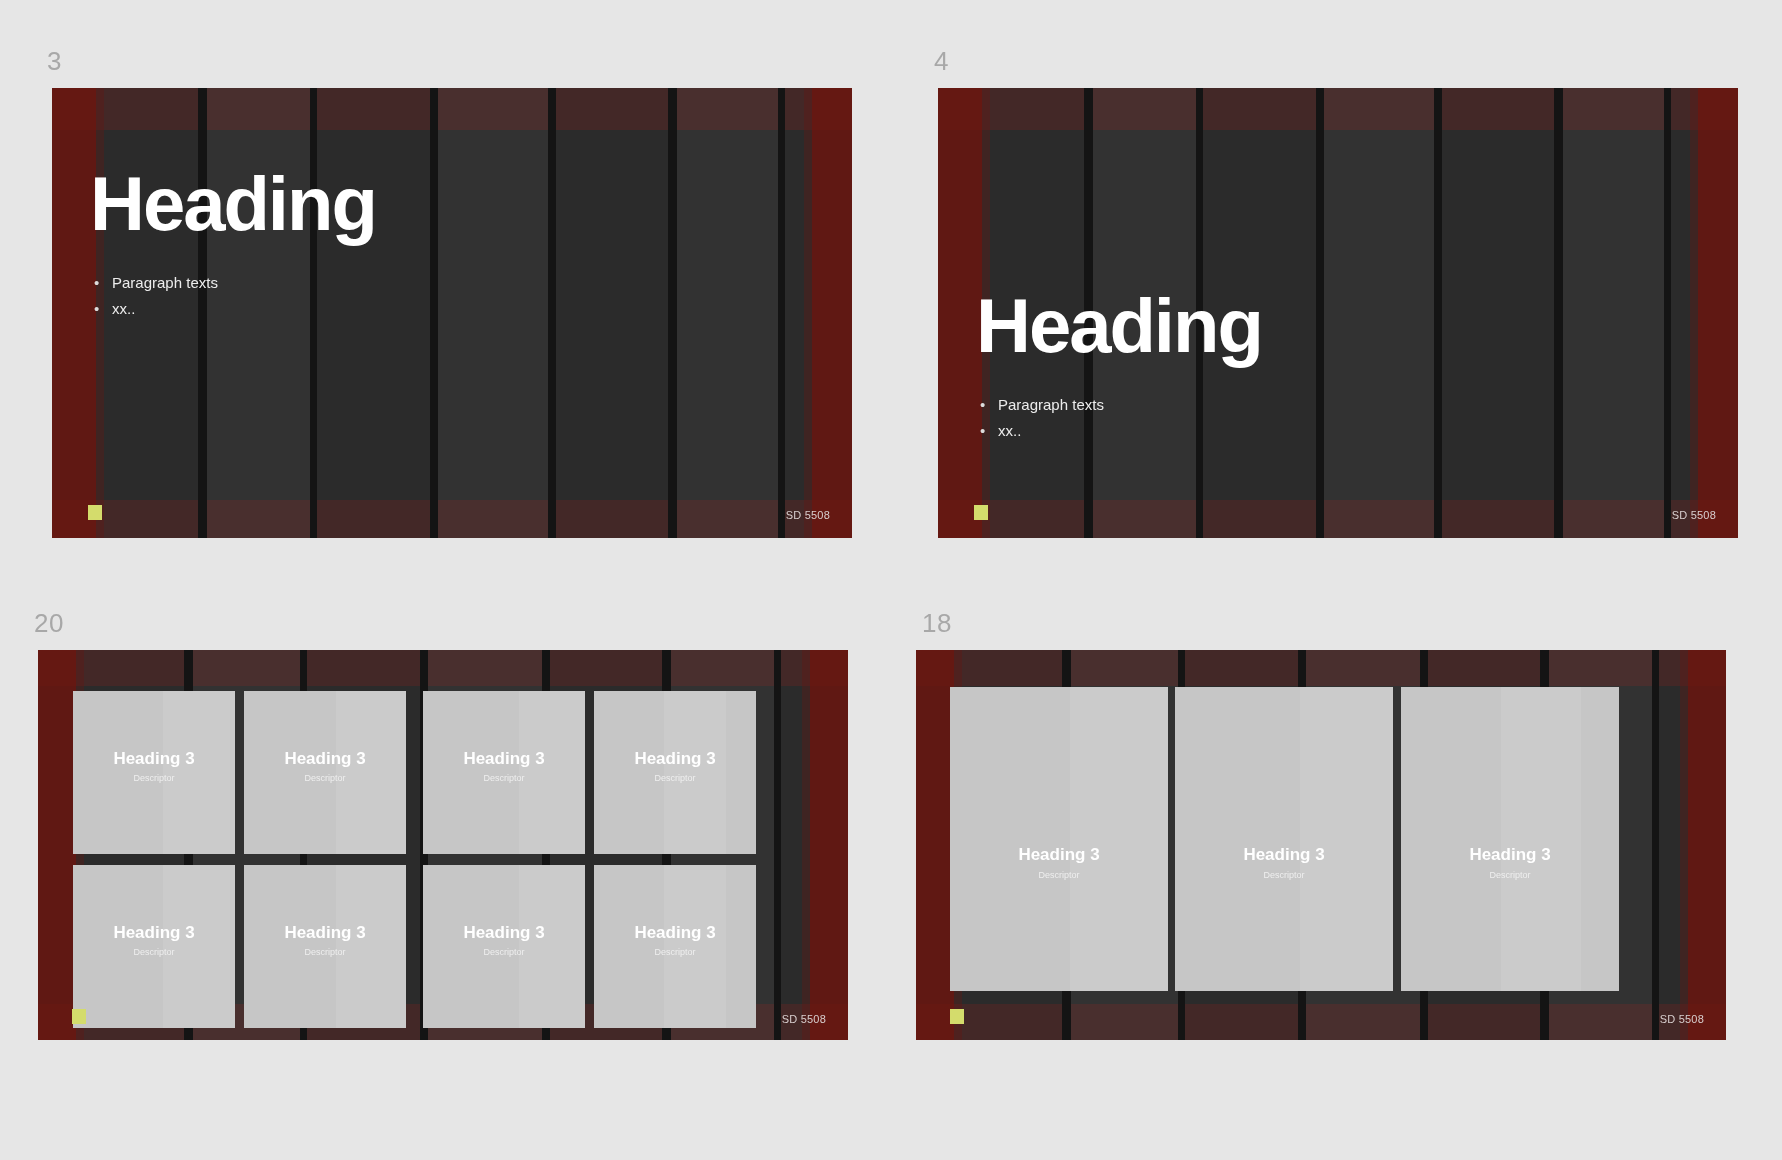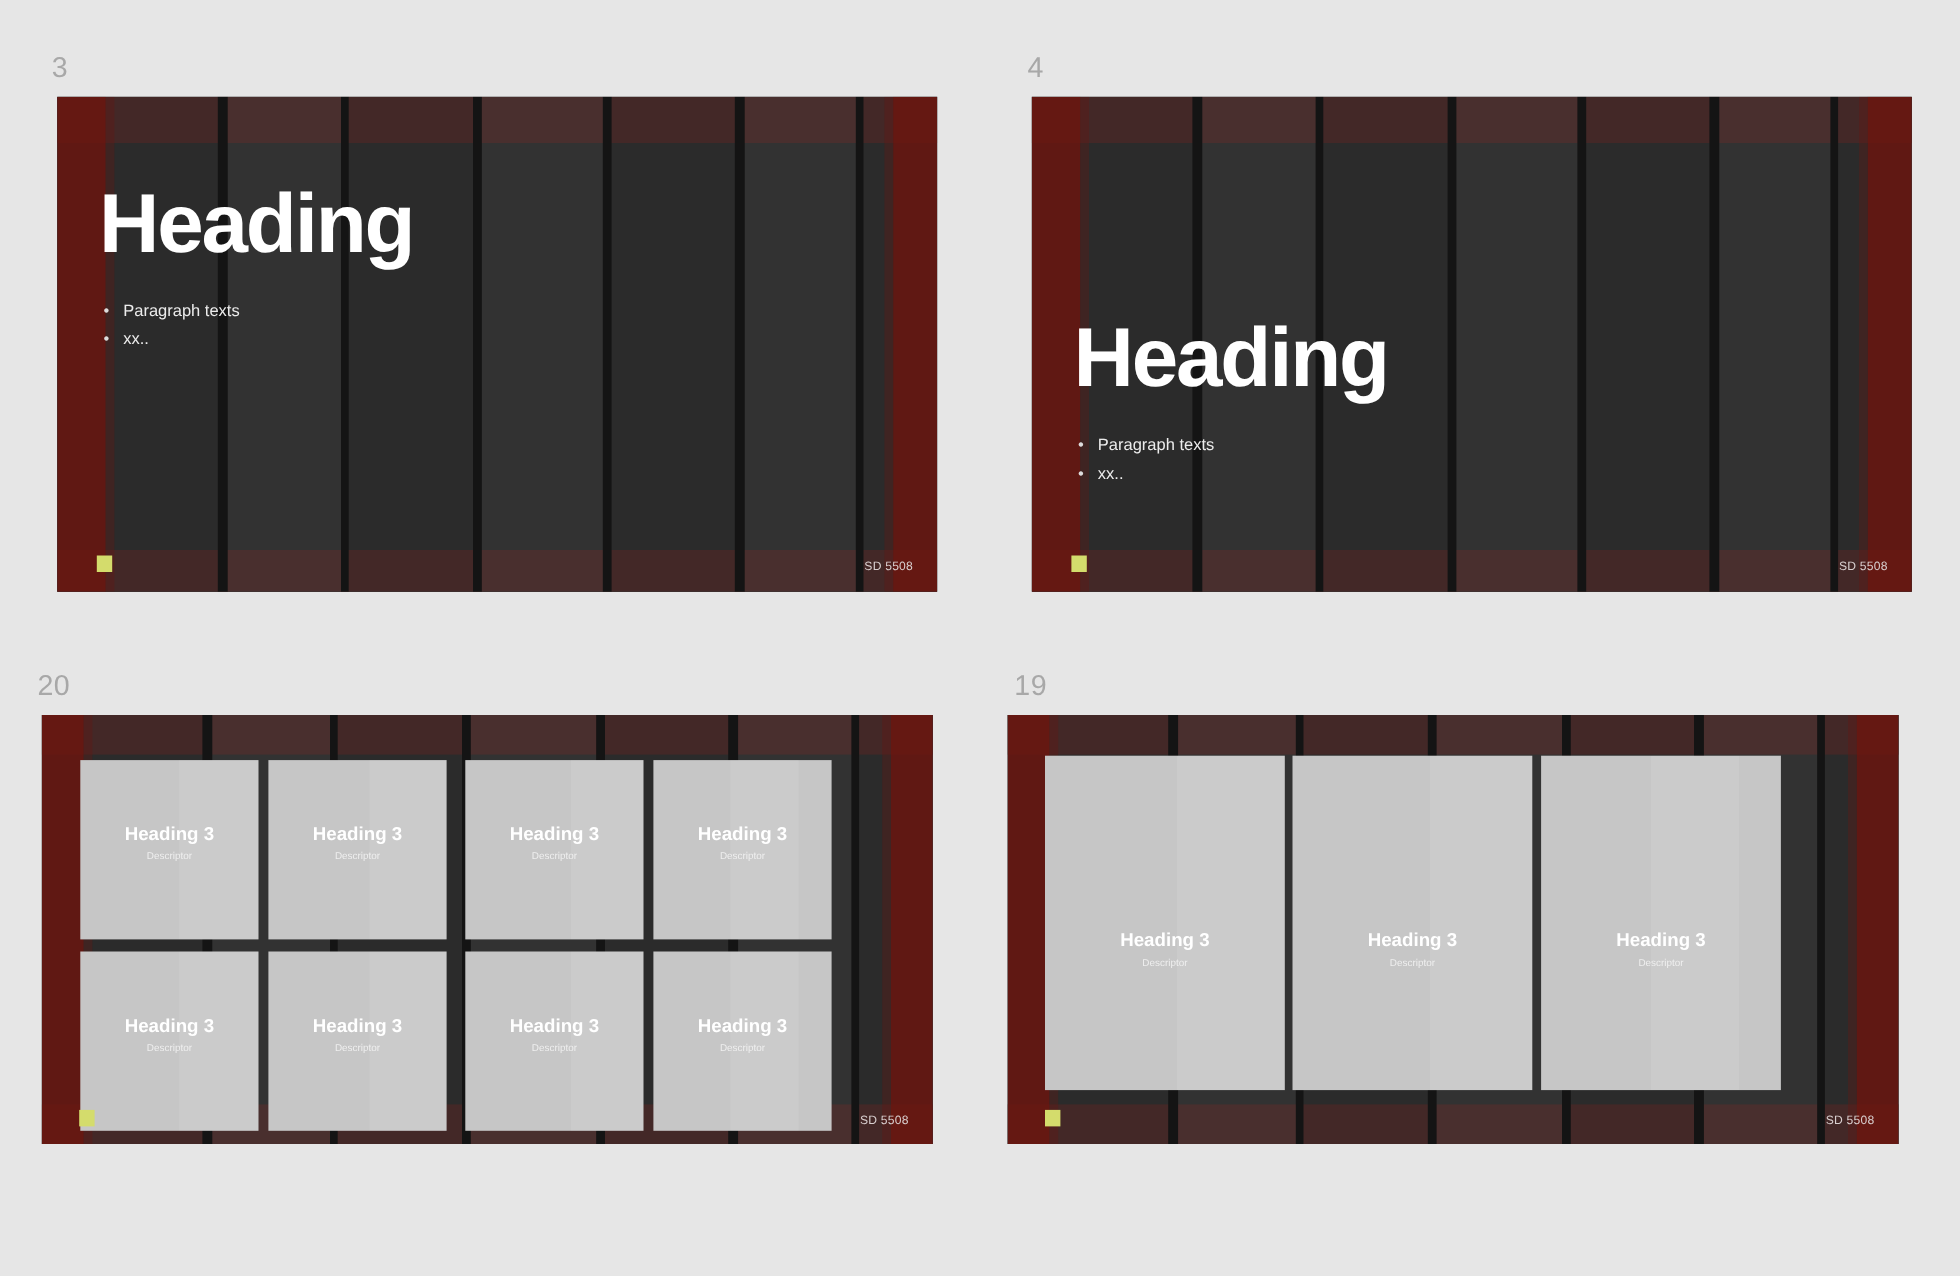--- a/index.html
+++ b/index.html
@@ -342,21 +342,21 @@
           </div>
         </div>
 
         <div class="sq" style="left:34px; bottom:16px; width:14px; height:15px;"></div>
         <div class="code" style="right:22px; bottom:15px; font-size:11px;">SD 5508</div>
       </div>
     </div>
   </div>
 
   <div class="slide-cell">
-    <div class="slide-number" style="left:32px; top:40px;">19</div>
+    <div class="slide-number" style="left:32px; top:40px;">18</div>
 
     <div class="slide" id="s19" style="left:26px; top:80px; width:810px; height:390px;">
       <div class="ground"></div>
       <div class="tartan">
         <div class="hband band-red" style="top:0; height:36px;"></div>
         <div class="hband band-red" style="bottom:0; height:36px;"></div>
         <div class="vstripe col-red-wide" style="left:0; width:38px;"></div>
         <div class="vstripe col-red-wide" style="right:0; width:38px;"></div>
         <div class="vstripe col-red-soft" style="left:38px; width:8px;"></div>
         <div class="vstripe col-red-soft" style="right:38px; width:8px;"></div>

